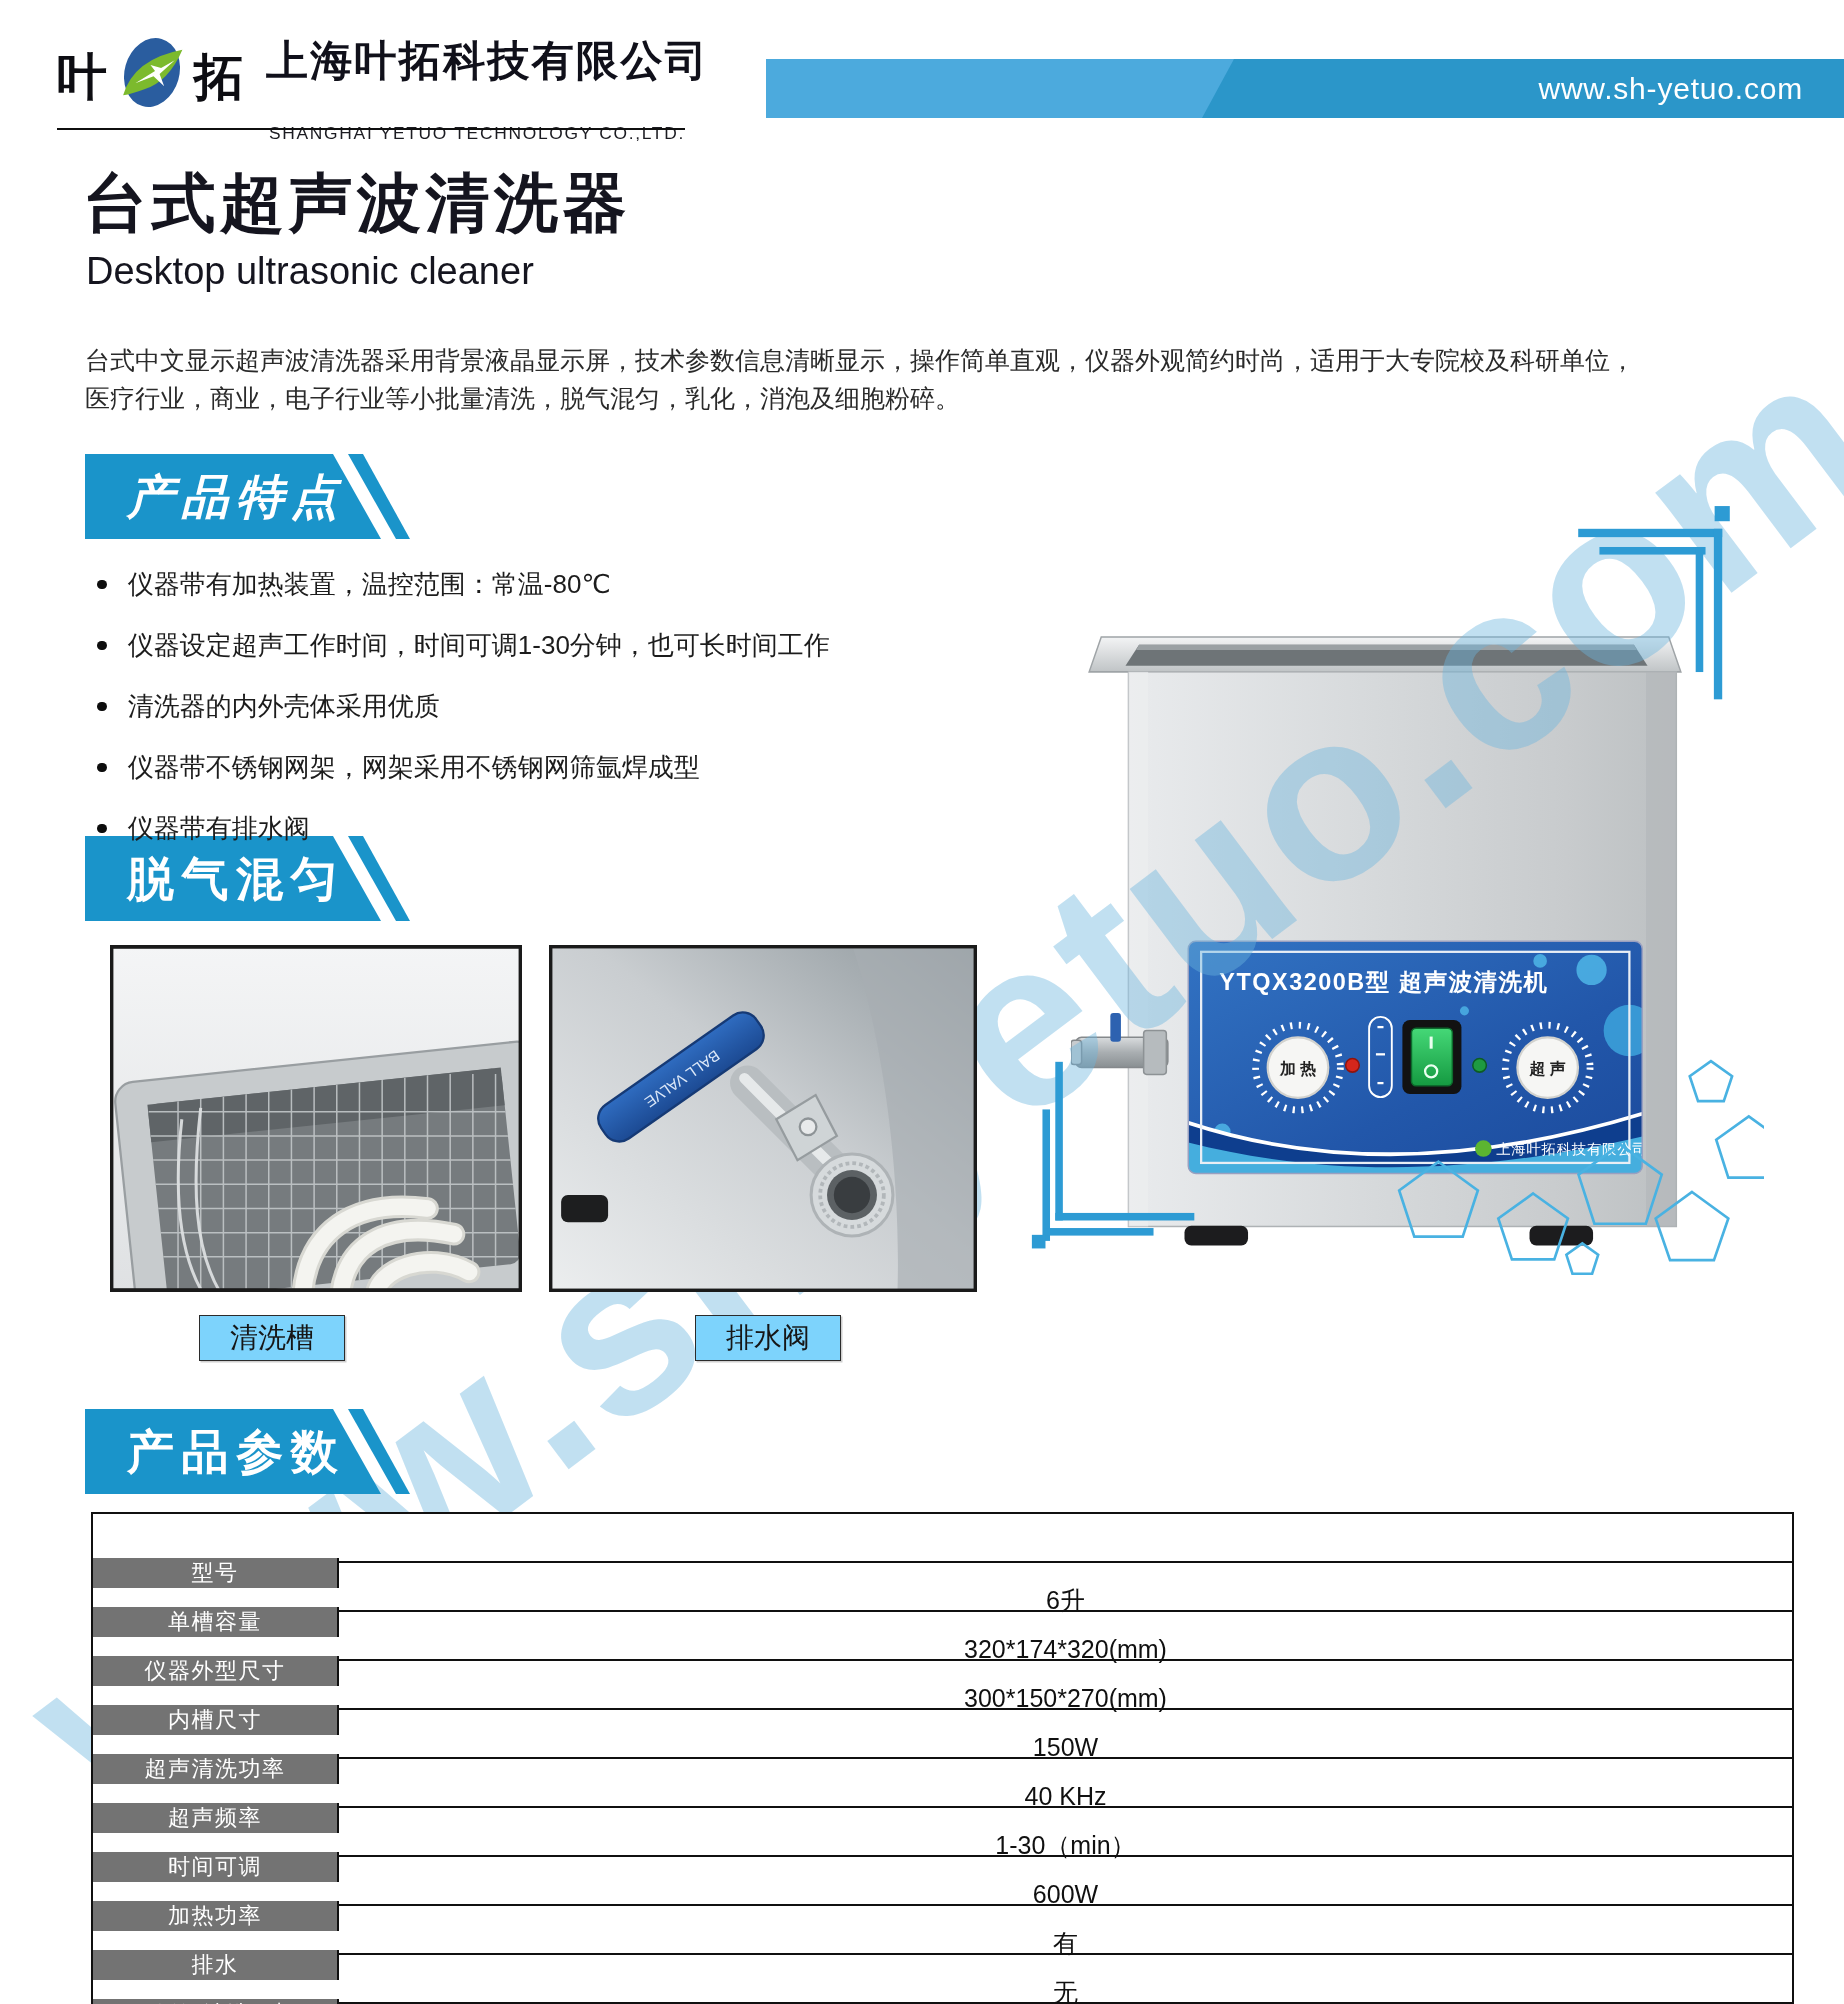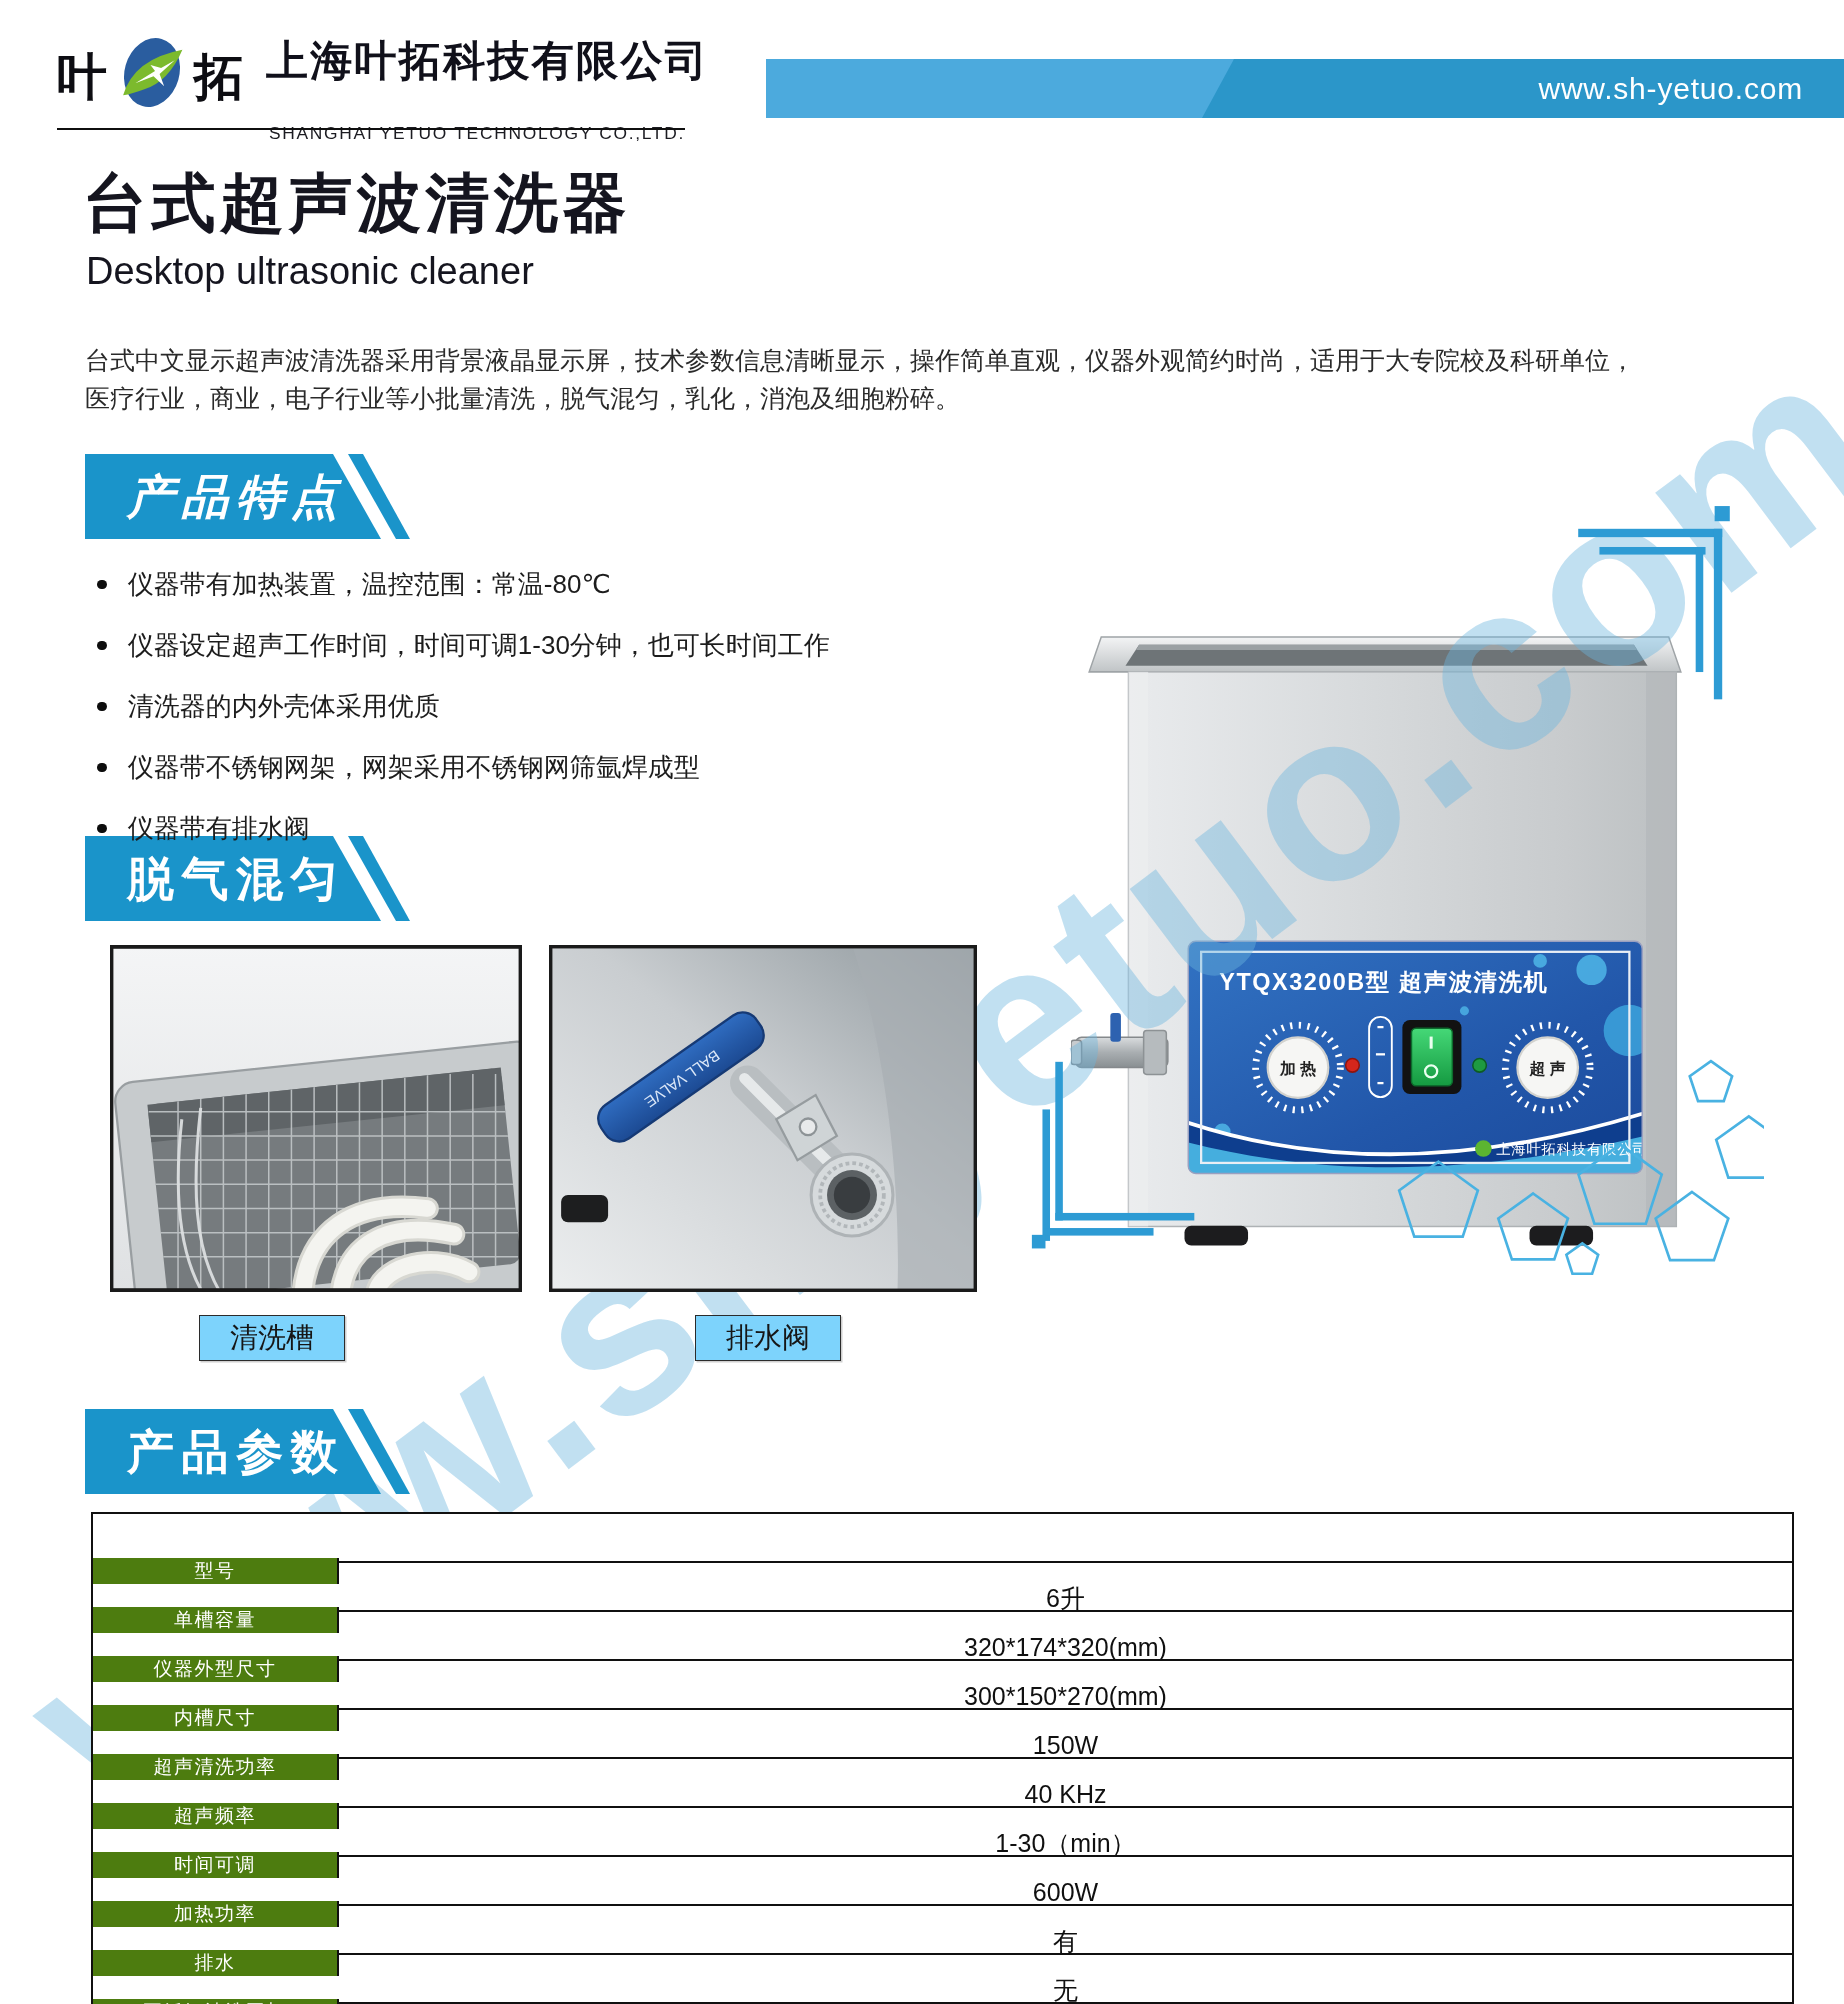--- a/index.html
+++ b/index.html
@@ -65,22 +65,22 @@
   .bracket{position:absolute;z-index:3;}
   #bracket-tr{left:1563px;top:500px;width:182px;height:216px;}
   #bracket-bl{left:1022px;top:1052px;width:189px;height:204px;}
   .pentagons{position:absolute;left:1393px;top:1052px;width:371px;height:227px;z-index:3;}
 
   
   .params-table{position:absolute;left:91px;top:1512px;width:1703px;z-index:3;
     border:2.3px solid #101010;border-bottom:none;box-sizing:border-box;background:#fff;}
   .p-row{display:grid;grid-template-columns:246px 1fr;height:49px;box-sizing:border-box;
     border-bottom:2.3px solid #101010;}
-  .p-label{background:#4d7c0f;color:#fff;display:flex;align-items:center;justify-content:center;
-    font-size:19px;letter-spacing:1.5px;border-right:2.3px solid #101010;margin-top:44px;}
+  .p-label{background:#737373;color:#fff;display:flex;align-items:center;justify-content:center;
+    font-size:22px;letter-spacing:1.5px;border-right:2.3px solid #101010;margin-top:44px;}
   .p-value{display:flex;align-items:center;justify-content:center;font-size:25px;color:#101010;background:transparent;}
 </style>
 </head>
 <body>
 
 <div class="page">
 
   <svg class="machine" viewBox="0 0 830 865">
     <defs>
       <linearGradient id="bodyGrad" x1="0" y1="0" x2="1" y2="0">

